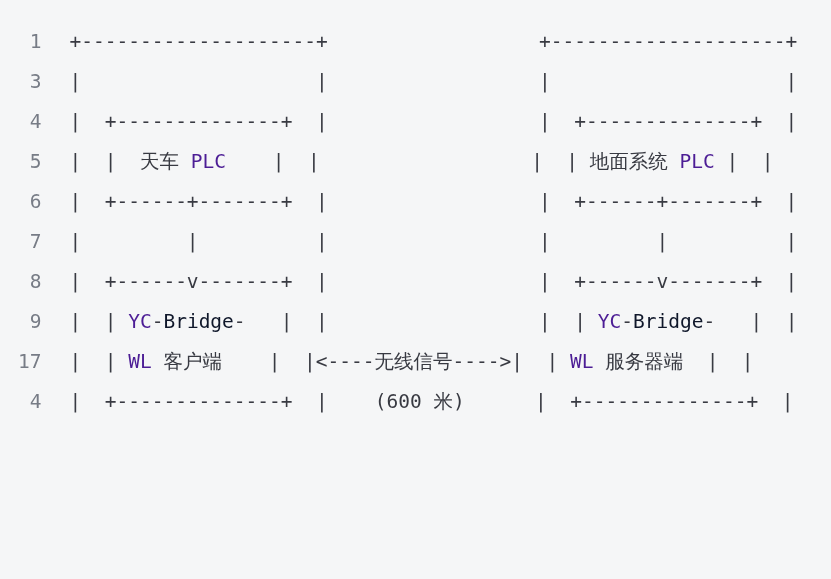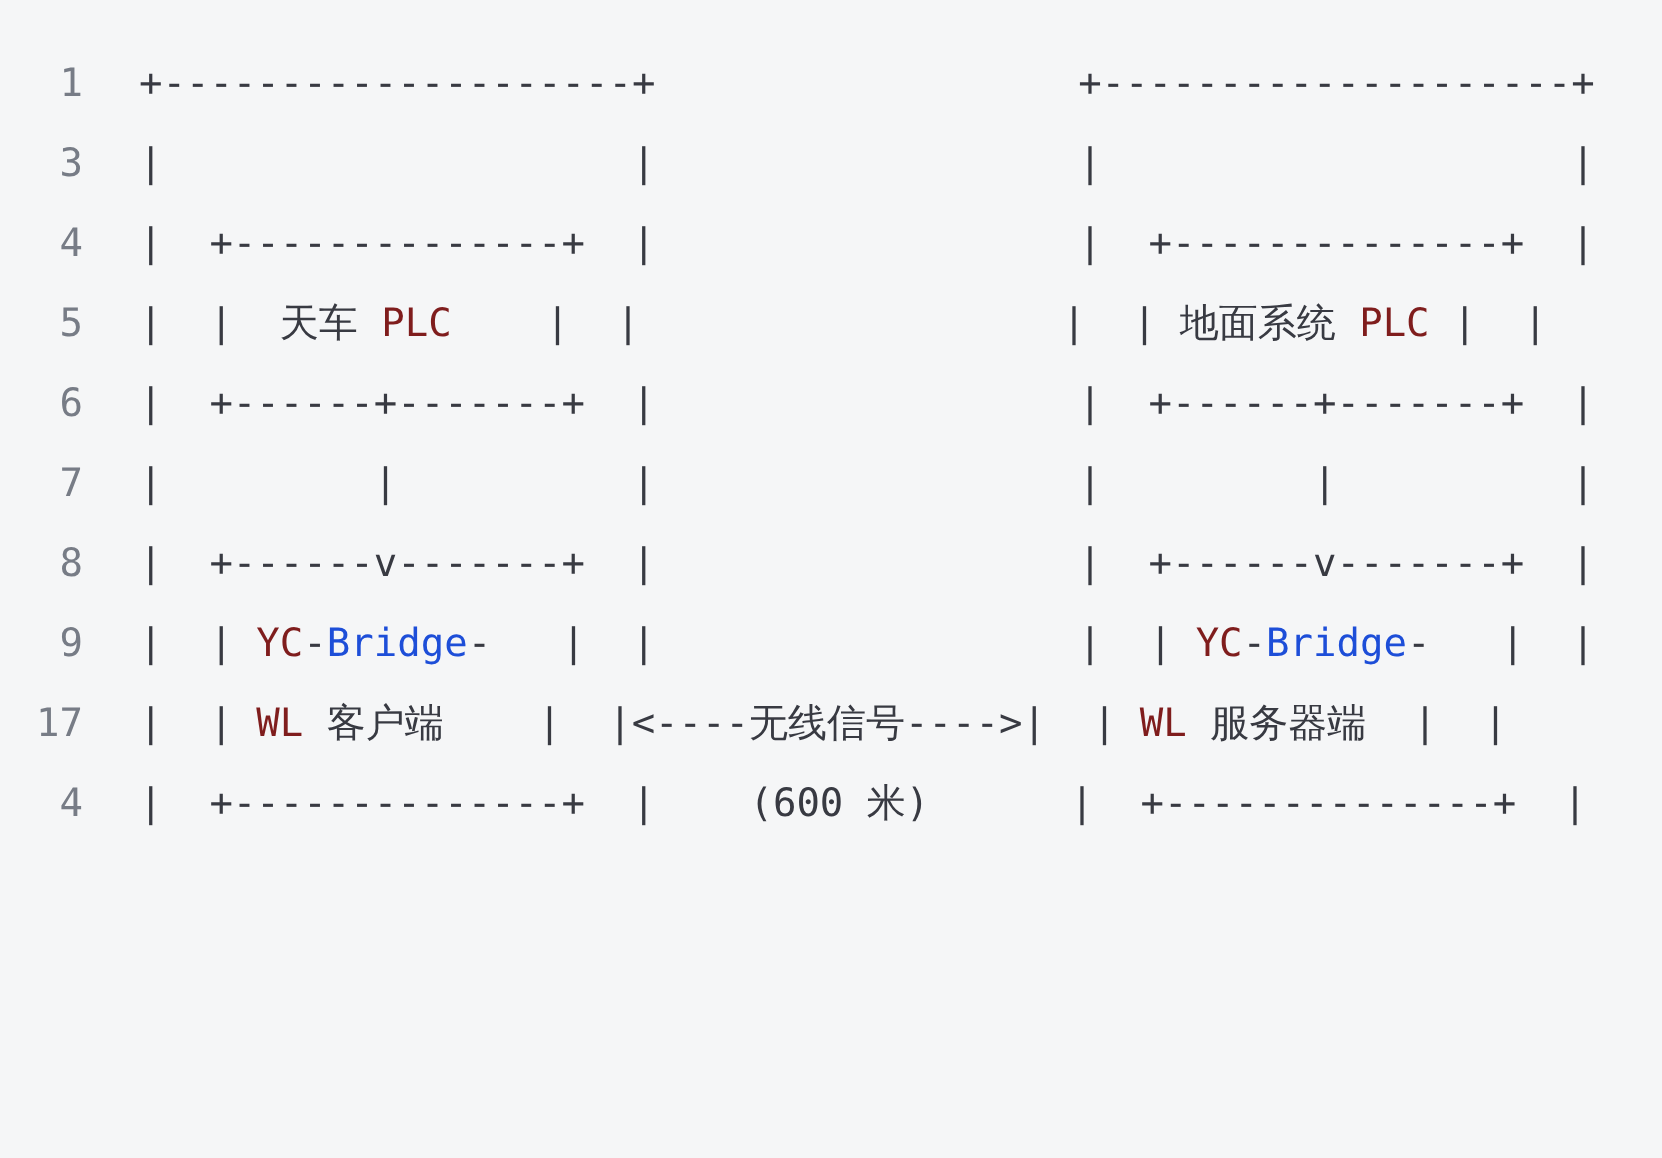--- a/index.html
+++ b/index.html
@@ -26,22 +26,22 @@
   }
   .ln {
     display: inline-block;
     width: 2ch;
     text-align: right;
     margin-right: 28px;
     color: #777c86;
     user-select: none;
   }
   .tok-d { color: #383a42; }
-  .tok-g { color: #7f1d1d; }
-  .tok-b { color: #1d4ed8; }
+  .tok-g { color: #4c1d95; }
+  .tok-b { color: #0f172a; }
 </style>
 </head>
 <body>
 
 <div class="code-block">
   <div id="code-lines">
   <div class="code-line"><span class="ln">1</span><span class="code-text"><span class="tok-d">+--------------------+                  +--------------------+</span></span></div>
 
 
   <div class="code-line"><span class="ln">3</span><span class="code-text"><span class="tok-d">|                    |                  |                    |</span></span></div>

